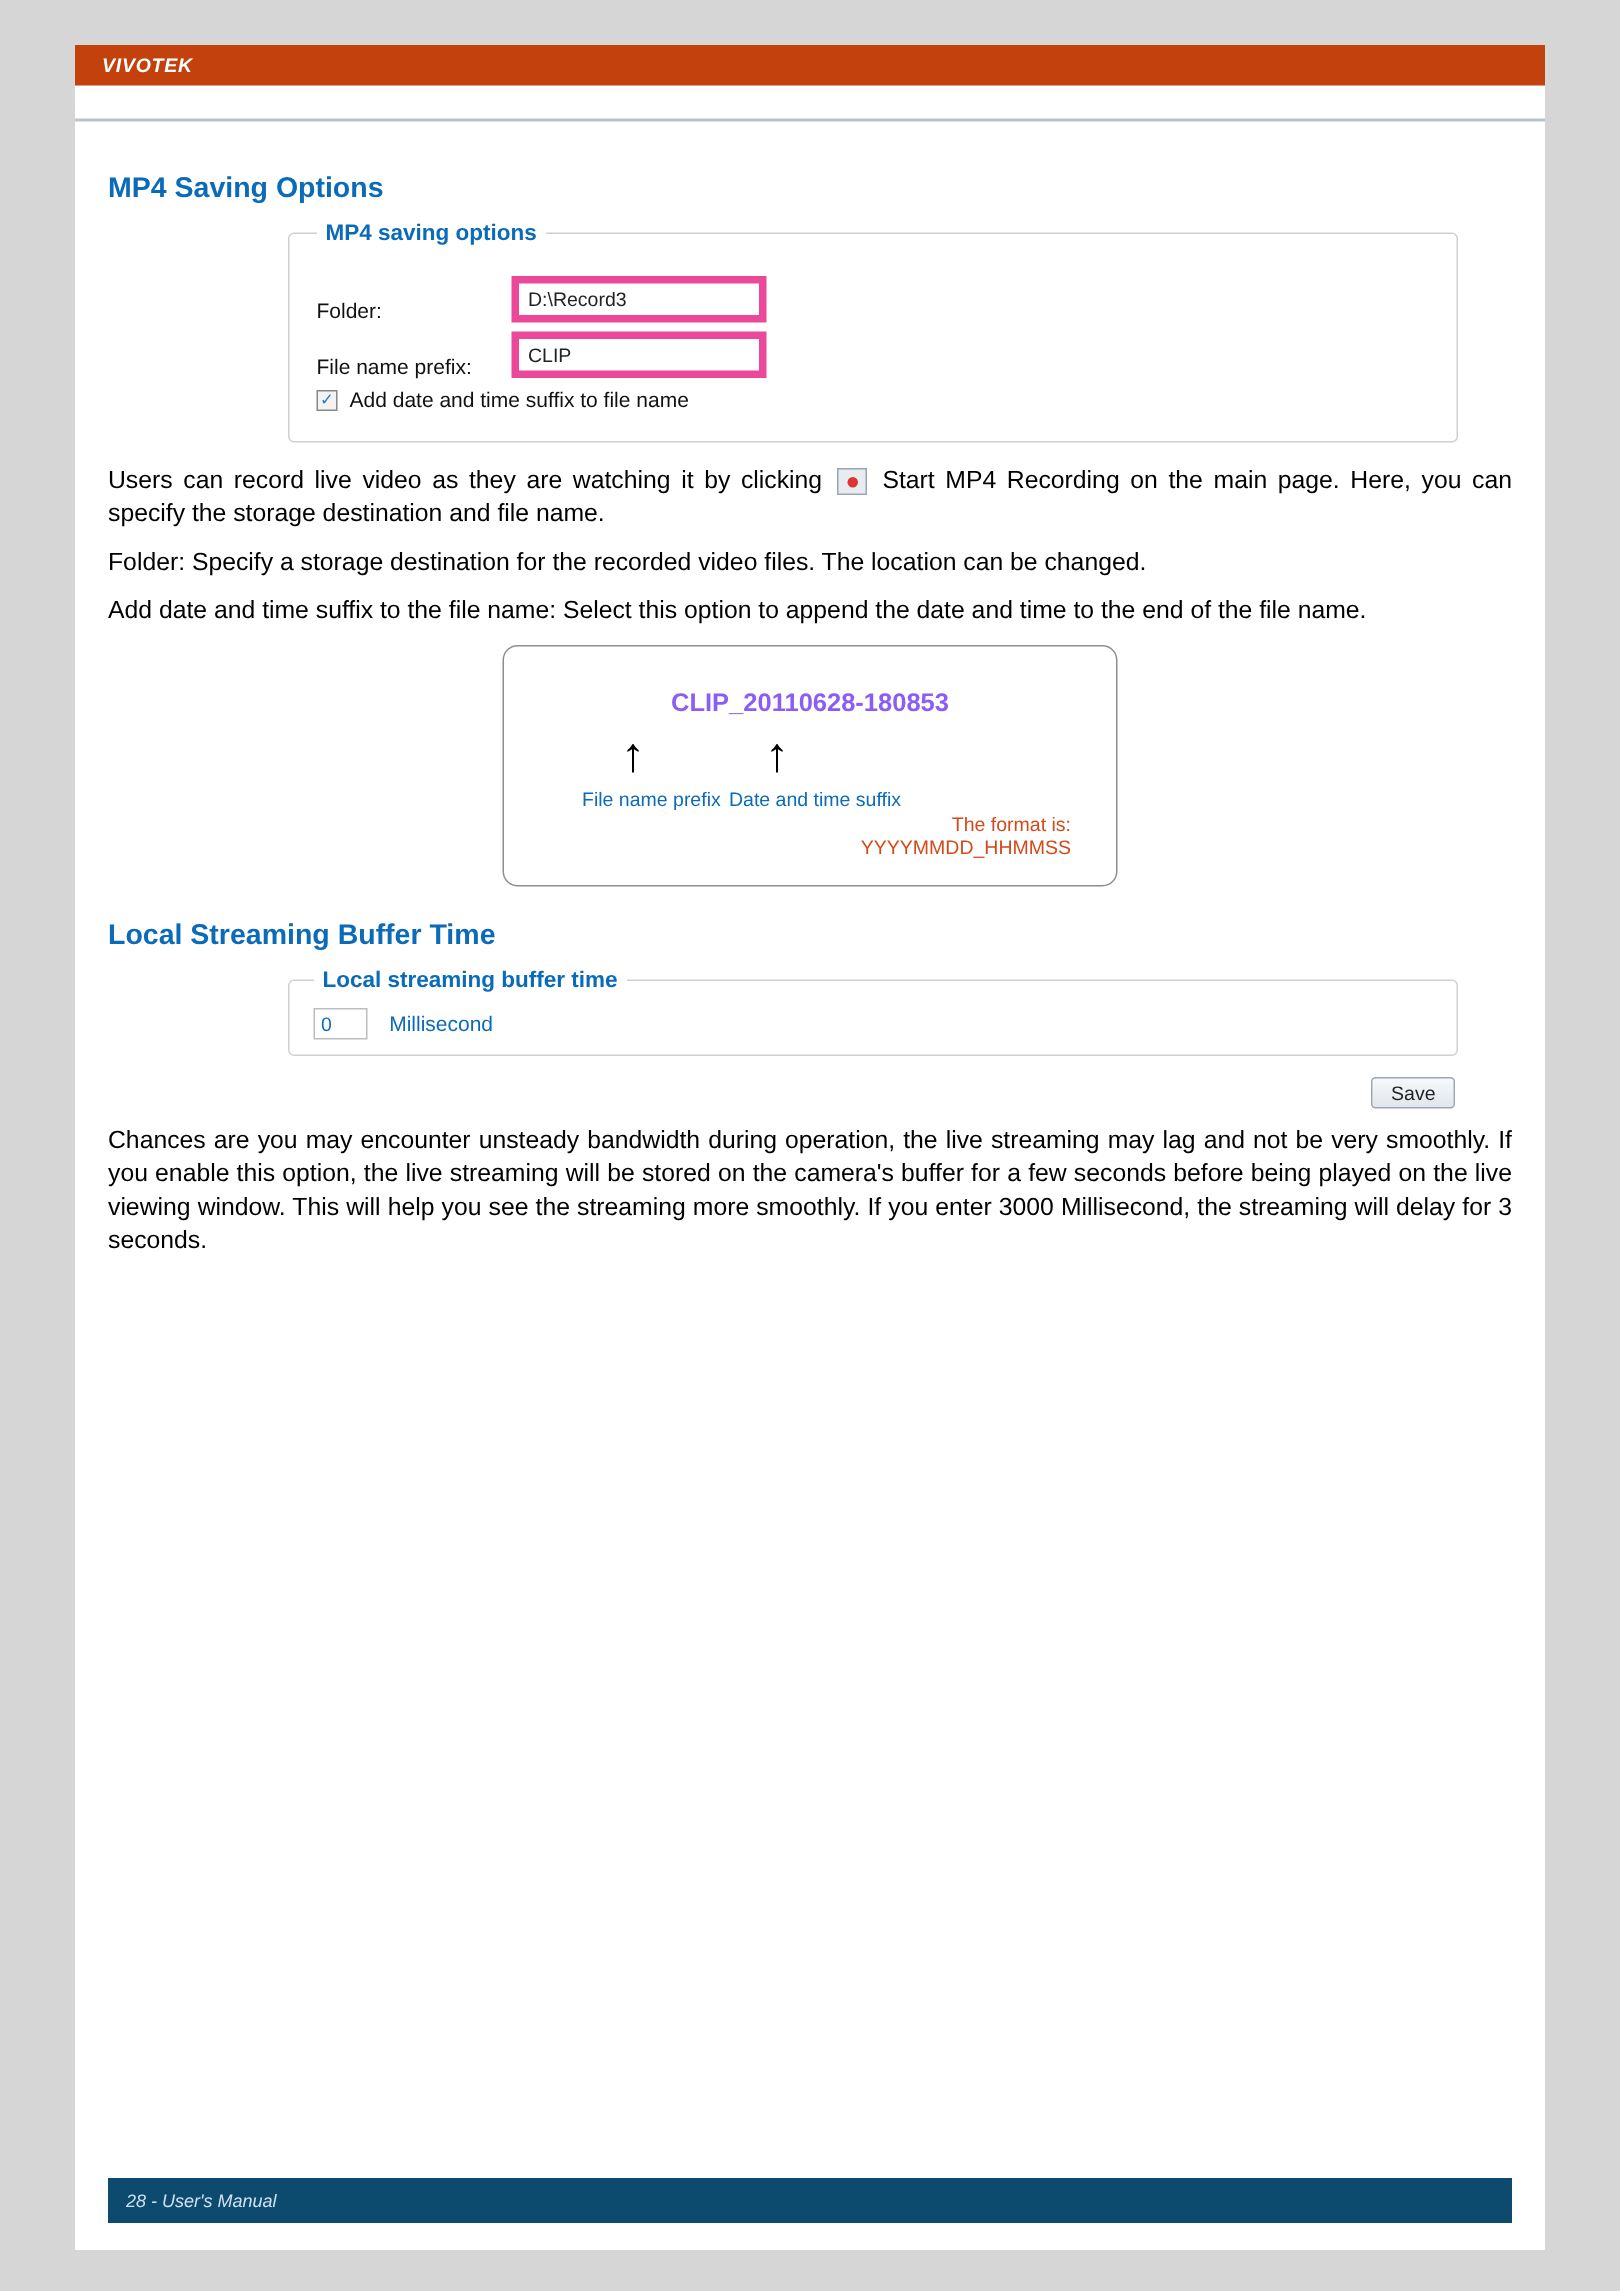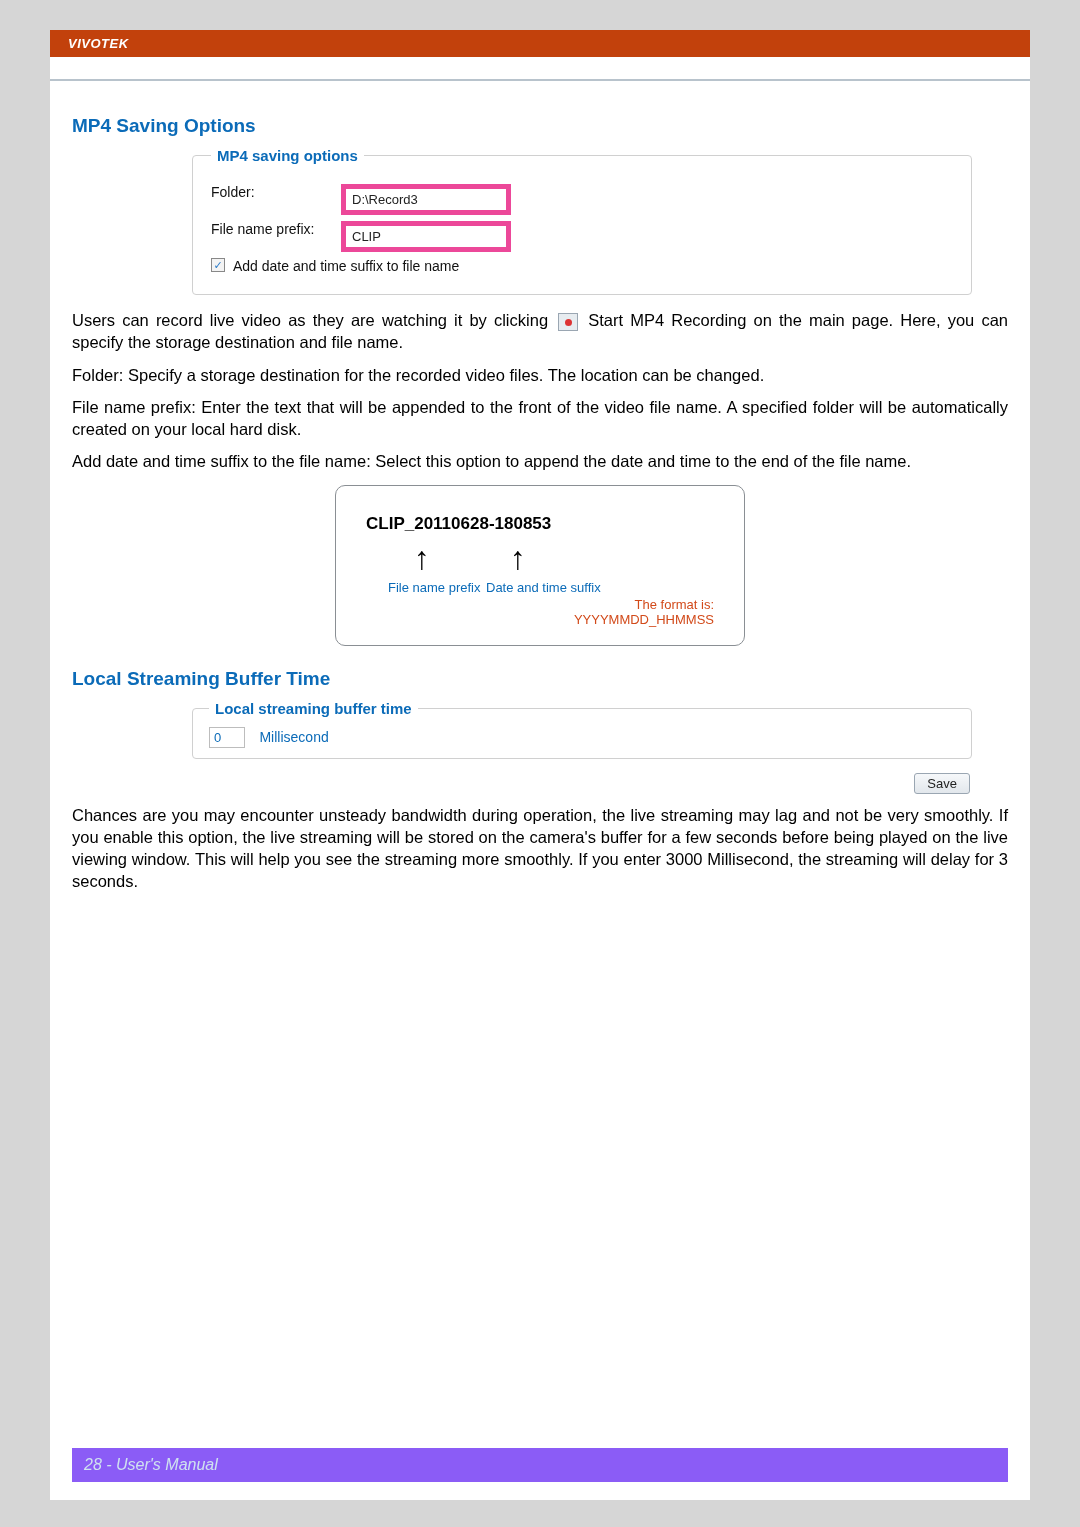--- a/index.html
+++ b/index.html
@@ -49,21 +49,21 @@
     width: 780px;
     padding: 14px 18px 14px 18px;
     position: relative;
   }
   fieldset legend {
     color: #0b6bb8;
     font-weight: bold;
     font-size: 15px;
     padding: 0 6px;
   }
-  .row { display: flex; align-items: flex-start; margin: 6px 0; }
+  .row { display: flex; align-items: flex-end; margin: 6px 0; }
   .lbl {
     width: 130px;
     font-size: 14px;
     color: #111;
   }
   .txtbox {
     border: 5px solid #ec4899;
     background: #fff;
     font-size: 13px;
     padding: 3px 6px;
@@ -114,23 +114,24 @@
   }
   .example-box {
     border: 1.5px solid #8a8f94;
     border-radius: 10px;
     width: 410px;
     margin: 12px auto 22px auto;
     padding: 28px 30px 18px 30px;
     text-align: left;
   }
   .example-title {
-    color: #000000;
+    color: #8b5cf6;
     font-weight: bold;
     font-size: 17px;
+    text-align: center;
     margin-bottom: 8px;
   }
   .arrows { display: flex; gap: 80px; padding-left: 48px; }
   .arrow {
     font-size: 32px;
     line-height: 1;
     font-weight: bold;
   }
   .example-labels {
     display: flex;
@@ -162,24 +163,24 @@
     font-size: 13px;
     padding: 2px 12px;
     color: #222;
     cursor: pointer;
   }
   .footer {
     position: absolute;
     bottom: 18px;
     left: 22px;
     right: 22px;
-    background: #8b5cf6;
+    background: #0c4a6e;
     color: #cfe1f0;
     font-style: italic;
-    font-size: 16px;
+    font-size: 12px;
     padding: 8px 12px;
   }
 </style>
 </head>
 <body>
 
 <div class="page">
   <div class="header-bar">
     <span>VIVOTEK</span>
   </div>
@@ -210,23 +211,20 @@
     <p class="body">
       <span>Users can record live video as they are watching it by clicking </span>
       <span class="rec-icon"></span>
       <span> Start MP4 Recording on the main page. Here, you can specify the storage destination and file name.</span>
     </p>
 
     <p class="body">
       <span class="u">Folder</span><span>: Specify a storage destination for the recorded video files. The location can be changed.</span>
     </p>
 
-    <p class="body">
-      <span class="u">File name prefix</span><span>: Enter the text that will be appended to the front of the video file name. A specified folder will be automatically created on your local hard disk.</span>
-    </p>
 
     <p class="body">
       <span class="u">Add date and time suffix to the file name</span><span>: Select this option to append the date and time to the end of the file name.</span>
     </p>
 
     <div class="example-box">
       <div class="example-title">CLIP_20110628-180853</div>
       <div class="arrows">
         <span class="arrow">↑</span>
         <span class="arrow">↑</span>

